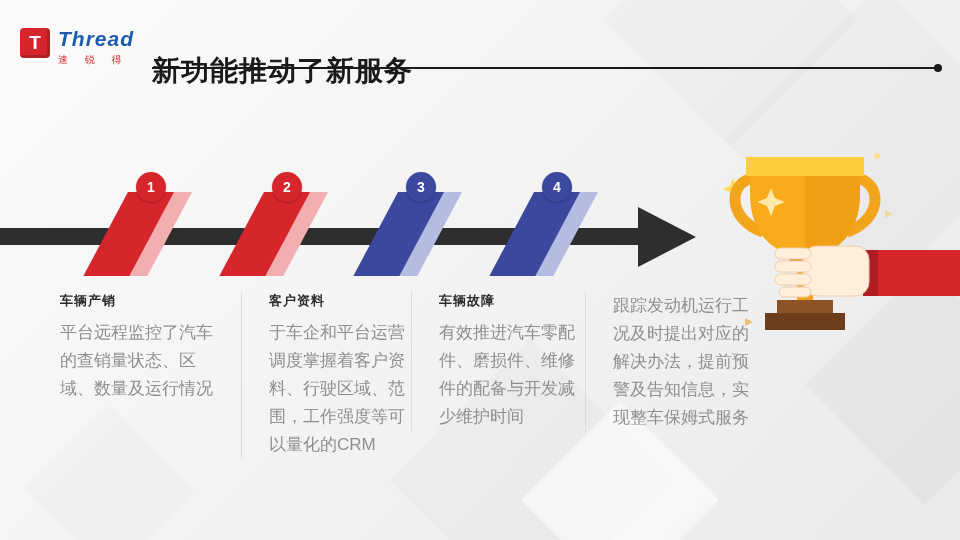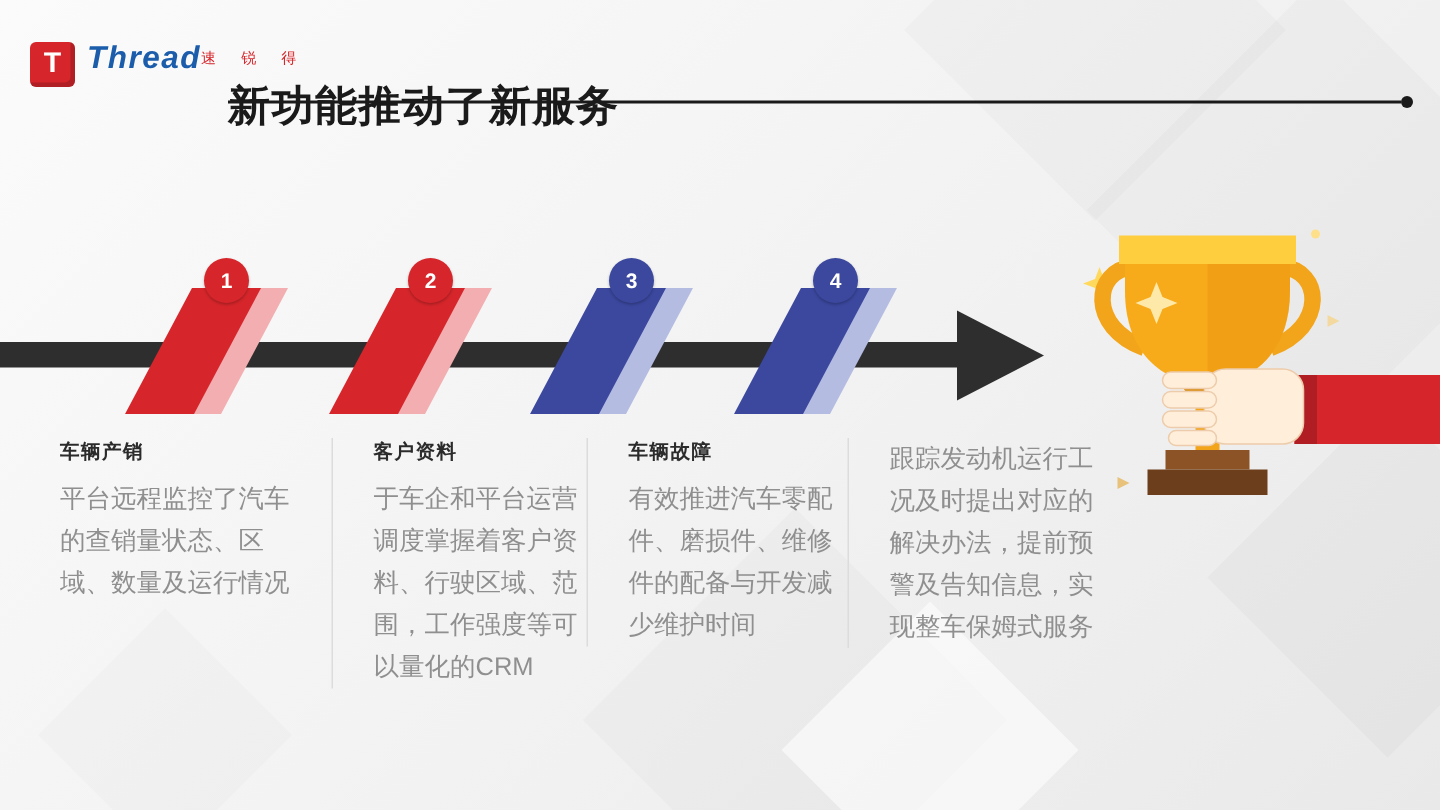--- a/index.html
+++ b/index.html
@@ -8,21 +8,21 @@
     font-family:"Liberation Sans","DejaVu Sans",sans-serif;
     background:linear-gradient(135deg,#fbfbfb 0%,#f1f1f1 60%,#e9e9e9 100%);
   }
   .diamond{position:absolute;transform:rotate(45deg);pointer-events:none;}
 
   
   .logo-wrap{position:absolute;left:20px;top:28px;display:flex;align-items:flex-start;}
   .logo-icon{width:30px;height:30px;background:var(--red,#d6262b);border-radius:4px;
     color:#fff;font-weight:bold;font-size:19px;display:flex;align-items:center;justify-content:center;
     box-shadow:inset -3px -3px 0 rgba(0,0,0,.18);}
-  .logo-text{margin-left:8px;display:flex;flex-direction:row;}
+  .logo-text{margin-left:8px;display:flex;flex-direction:column;}
   .logo-brand{color:#1b5cab;font-weight:800;font-size:21px;font-style:italic;letter-spacing:1px;line-height:1;}
   .logo-sub{color:var(--red,#d6262b);font-size:10px;letter-spacing:7px;margin-top:4px;}
   .page-title{position:absolute;left:152px;top:52px;font-size:28px;font-weight:bold;color:#1a1a1a;letter-spacing:1px;}
   .title-rule{position:absolute;left:152px;top:67px;width:782px;height:2px;background:#1a1a1a;}
   .title-dot{position:absolute;left:934px;top:64px;width:8px;height:8px;border-radius:50%;background:#1a1a1a;}
 
   
   .arrow-bar{position:absolute;left:0;top:228px;width:642px;height:17px;background:var(--arrow,#2e2e2e);z-index:1;}
   .arrow-head{position:absolute;left:638px;top:207px;width:0;height:0;z-index:1;
     border-top:30px solid transparent;border-bottom:30px solid transparent;border-left:58px solid var(--arrow,#2e2e2e);}
@@ -34,21 +34,21 @@
   .ribbon-echo{position:absolute;width:46px;height:84px;transform:skewX(-28deg);transform-origin:top left;z-index:2;}
   .ribbon-echo.red{background:var(--red-light,#f2aeb0);}
   .ribbon-echo.blue{background:var(--blue-light,#b5bce2);}
   .step-circle{position:absolute;width:30px;height:30px;border-radius:50%;z-index:4;
     color:#fff;font-size:14px;font-weight:bold;display:flex;align-items:center;justify-content:center;
     box-shadow:0 1px 2px rgba(0,0,0,.25);}
   .step-circle.red{background:var(--red,#d6262b);}
   .step-circle.blue{background:var(--blue,#3b489e);}
 
   
-  .col{position:absolute;top:292px;min-height:86px;}
+  .col{position:absolute;top:292px;min-height:86px;margin-left:20px;}
   .col .heading{font-size:13px;font-weight:bold;color:#2b2b2b;margin:0 0 9px 0;letter-spacing:1px;}
   .col .body{font-size:17px;color:#8f8f8f;line-height:1.65;margin:0;}
   .col.ruled{border-left:1px solid #dcdcdc;padding-left:27px;}
 
   .trophy-svg{position:absolute;left:715px;top:150px;width:245px;height:200px;z-index:5;}
 </style>
 </head>
 <body>
 
 <div class="slide">

